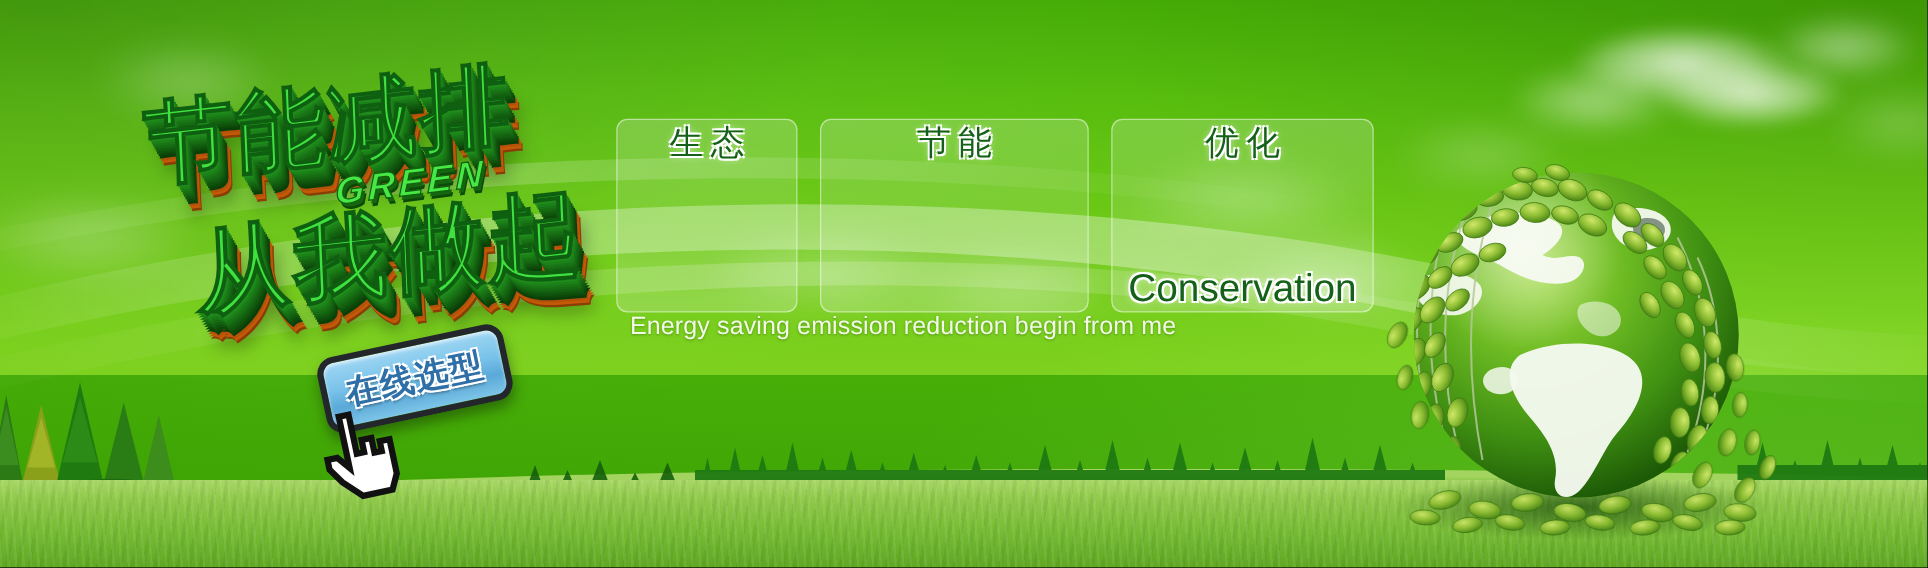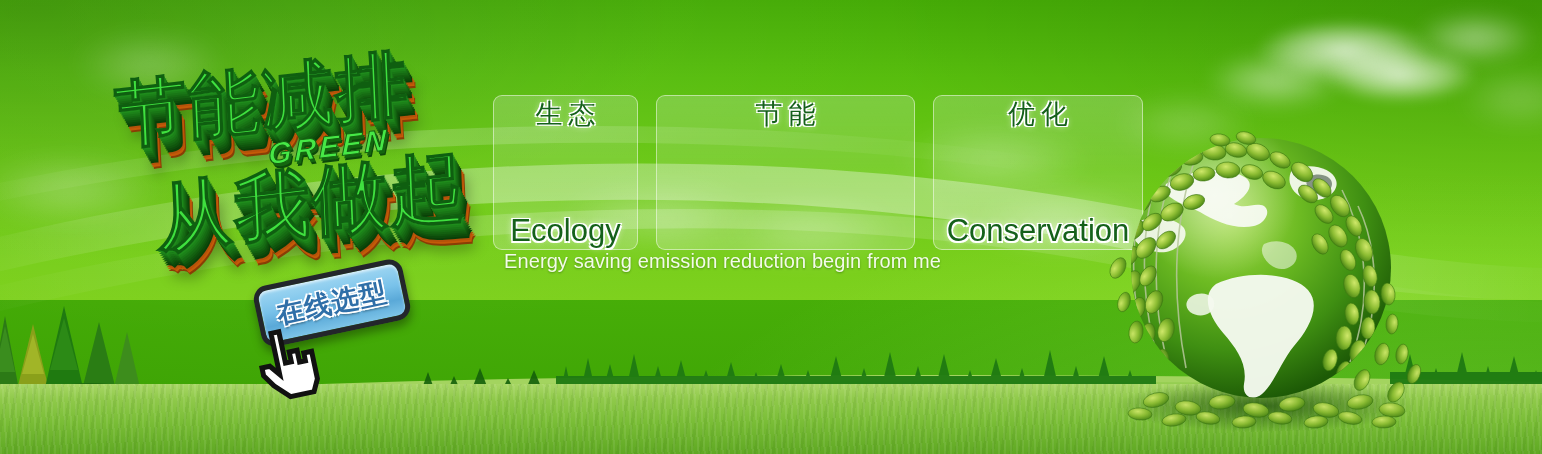--- a/index.html
+++ b/index.html
@@ -162,21 +162,21 @@
   .card{
     width:145px; height:155px;
     border:1px solid rgba(255,255,255,.48);
     border-radius:9px;
     background:linear-gradient(180deg, rgba(255,255,255,.20) 0%, rgba(255,255,255,.11) 48%, rgba(255,255,255,.20) 100%);
     display:flex; flex-direction:column;
     align-items:center; justify-content:space-between;
     gap:22px;
     cursor:pointer;
   }
-  .card.wide{width:259px;}
+  .card.wide{width:215px;}
   .card.wide2{width:210px;}
   .card-cn{
     font-size:27px; font-weight:normal;
     color:#15611a;
     letter-spacing:6px; text-indent:6px;
     text-shadow:
       -1.4px -1.4px 0 #fff, 1.4px -1.4px 0 #fff,
       -1.4px 1.4px 0 #fff, 1.4px 1.4px 0 #fff,
       0 0 6px rgba(255,255,255,.9);
     white-space:nowrap;
@@ -340,21 +340,20 @@
     </div>
     <svg class="cursor-hand" viewBox="0 0 74 80">
       <path d="M30,4 L38,4 L38,36 L44,36 L44,26 L52,26 L52,38 L58,38 L58,30 L66,30 L66,44
                L66,58 L60,70 L36,70 L22,56 L14,44 L14,36 L22,36 L30,46 Z" fill="#ffffff" stroke="#111111" stroke-width="5" stroke-linejoin="miter"></path>
     </svg>
   </div>
 
   <div class="cards">
     <div class="card">
       <span class="card-cn">生态</span>
-      <span class="card-en">Ecology</span>
     </div>
     <div class="card wide">
       <span class="card-cn">节能</span>
     </div>
     <div class="card wide2">
       <span class="card-cn">优化</span>
       <span class="card-en">Conservation</span>
     </div>
   </div>
 

